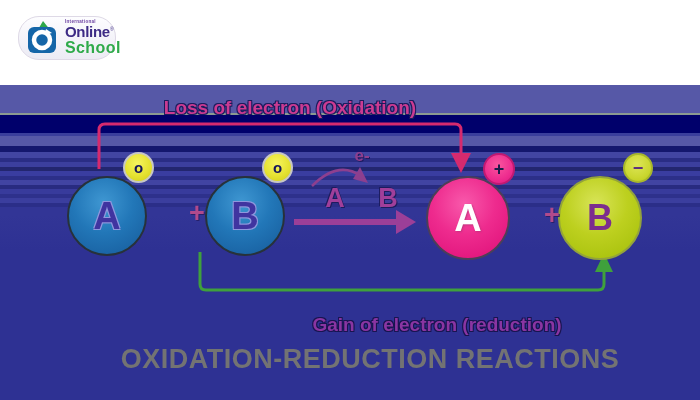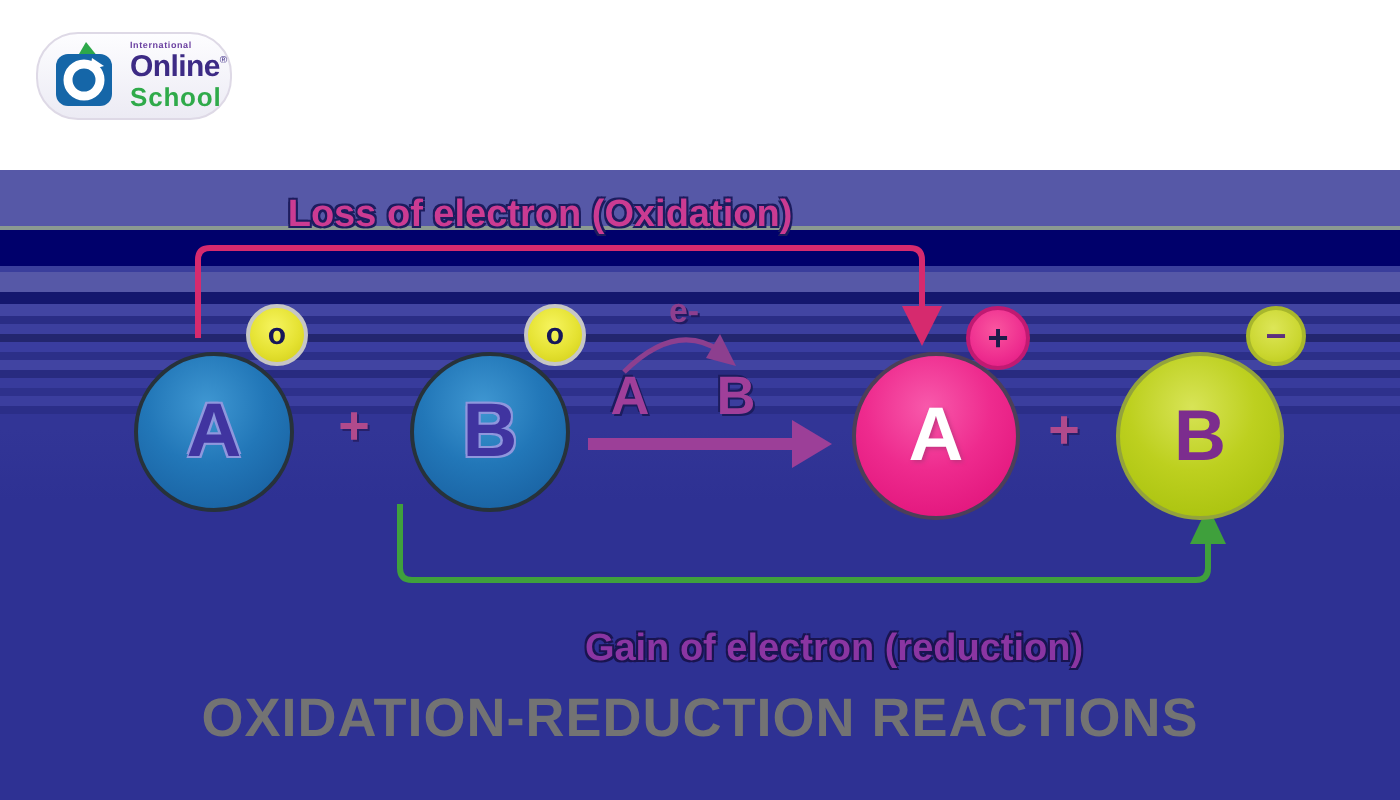--- a/index.html
+++ b/index.html
@@ -24,24 +24,24 @@
 
   
   .logo{position:absolute;left:18px;top:16px;width:96px;height:42px;border-radius:21px;
     background:linear-gradient(180deg,#fdfdff 0%,#ecebf4 100%);border:1px solid #ded9e6;
     display:flex;align-items:center;z-index:6;}
   .logo-icon{width:34px;height:36px;margin-left:8px;flex:0 0 auto;}
   .logo-text{margin-left:4px;line-height:1;}
   .logo-tagline{display:block;font-size:4.5px;font-weight:bold;color:#6a3fa0;letter-spacing:.3px;}
   .logo-name{font-size:15px;font-weight:bold;color:#3d2b85;letter-spacing:-.3px;}
   .logo-reg{font-size:5px;vertical-align:super;color:#3d2b85;}
-  .logo-sub{display:block;font-size:13px;font-weight:bold;color:#2faa4a;letter-spacing:.4px;}
+  .logo-sub{display:block;font-size:16px;font-weight:bold;color:#2faa4a;letter-spacing:.4px;}
 
   
-  .lbl{position:absolute;font-weight:bold;text-align:center;z-index:5;}
+  .lbl{position:absolute;font-weight:bold;text-align:center;z-index:5;margin-left:20px;}
   .lbl-oxidation{left:98px;top:97px;width:344px;font-size:19px;color:#cb3b92;
     text-shadow:1px 1px 0 #1c1c5e,-1px -1px 0 #1c1c5e,1px -1px 0 #1c1c5e,-1px 1px 0 #1c1c5e;}
   .lbl-reduction{left:237px;top:314px;width:360px;font-size:19px;color:#8a35a2;
     text-shadow:1px 1px 0 #191450,-1px -1px 0 #191450,1px -1px 0 #191450,-1px 1px 0 #191450;}
   .lbl-title{left:0;top:344px;width:700px;font-size:27px;color:#737373;letter-spacing:.5px;}
   .lbl-electron{left:325px;top:146px;width:34px;font-size:17px;color:#8d3f8f;
     text-shadow:1px 1px 0 #201a60;}
   .lbl-mid{font-size:27px;color:#a03f9a;width:30px;
     text-shadow:1px 1px 0 #1c1c5e,-1px -1px 0 #1c1c5e;}
   .lbl-mid-a{left:300px;top:183px;}

